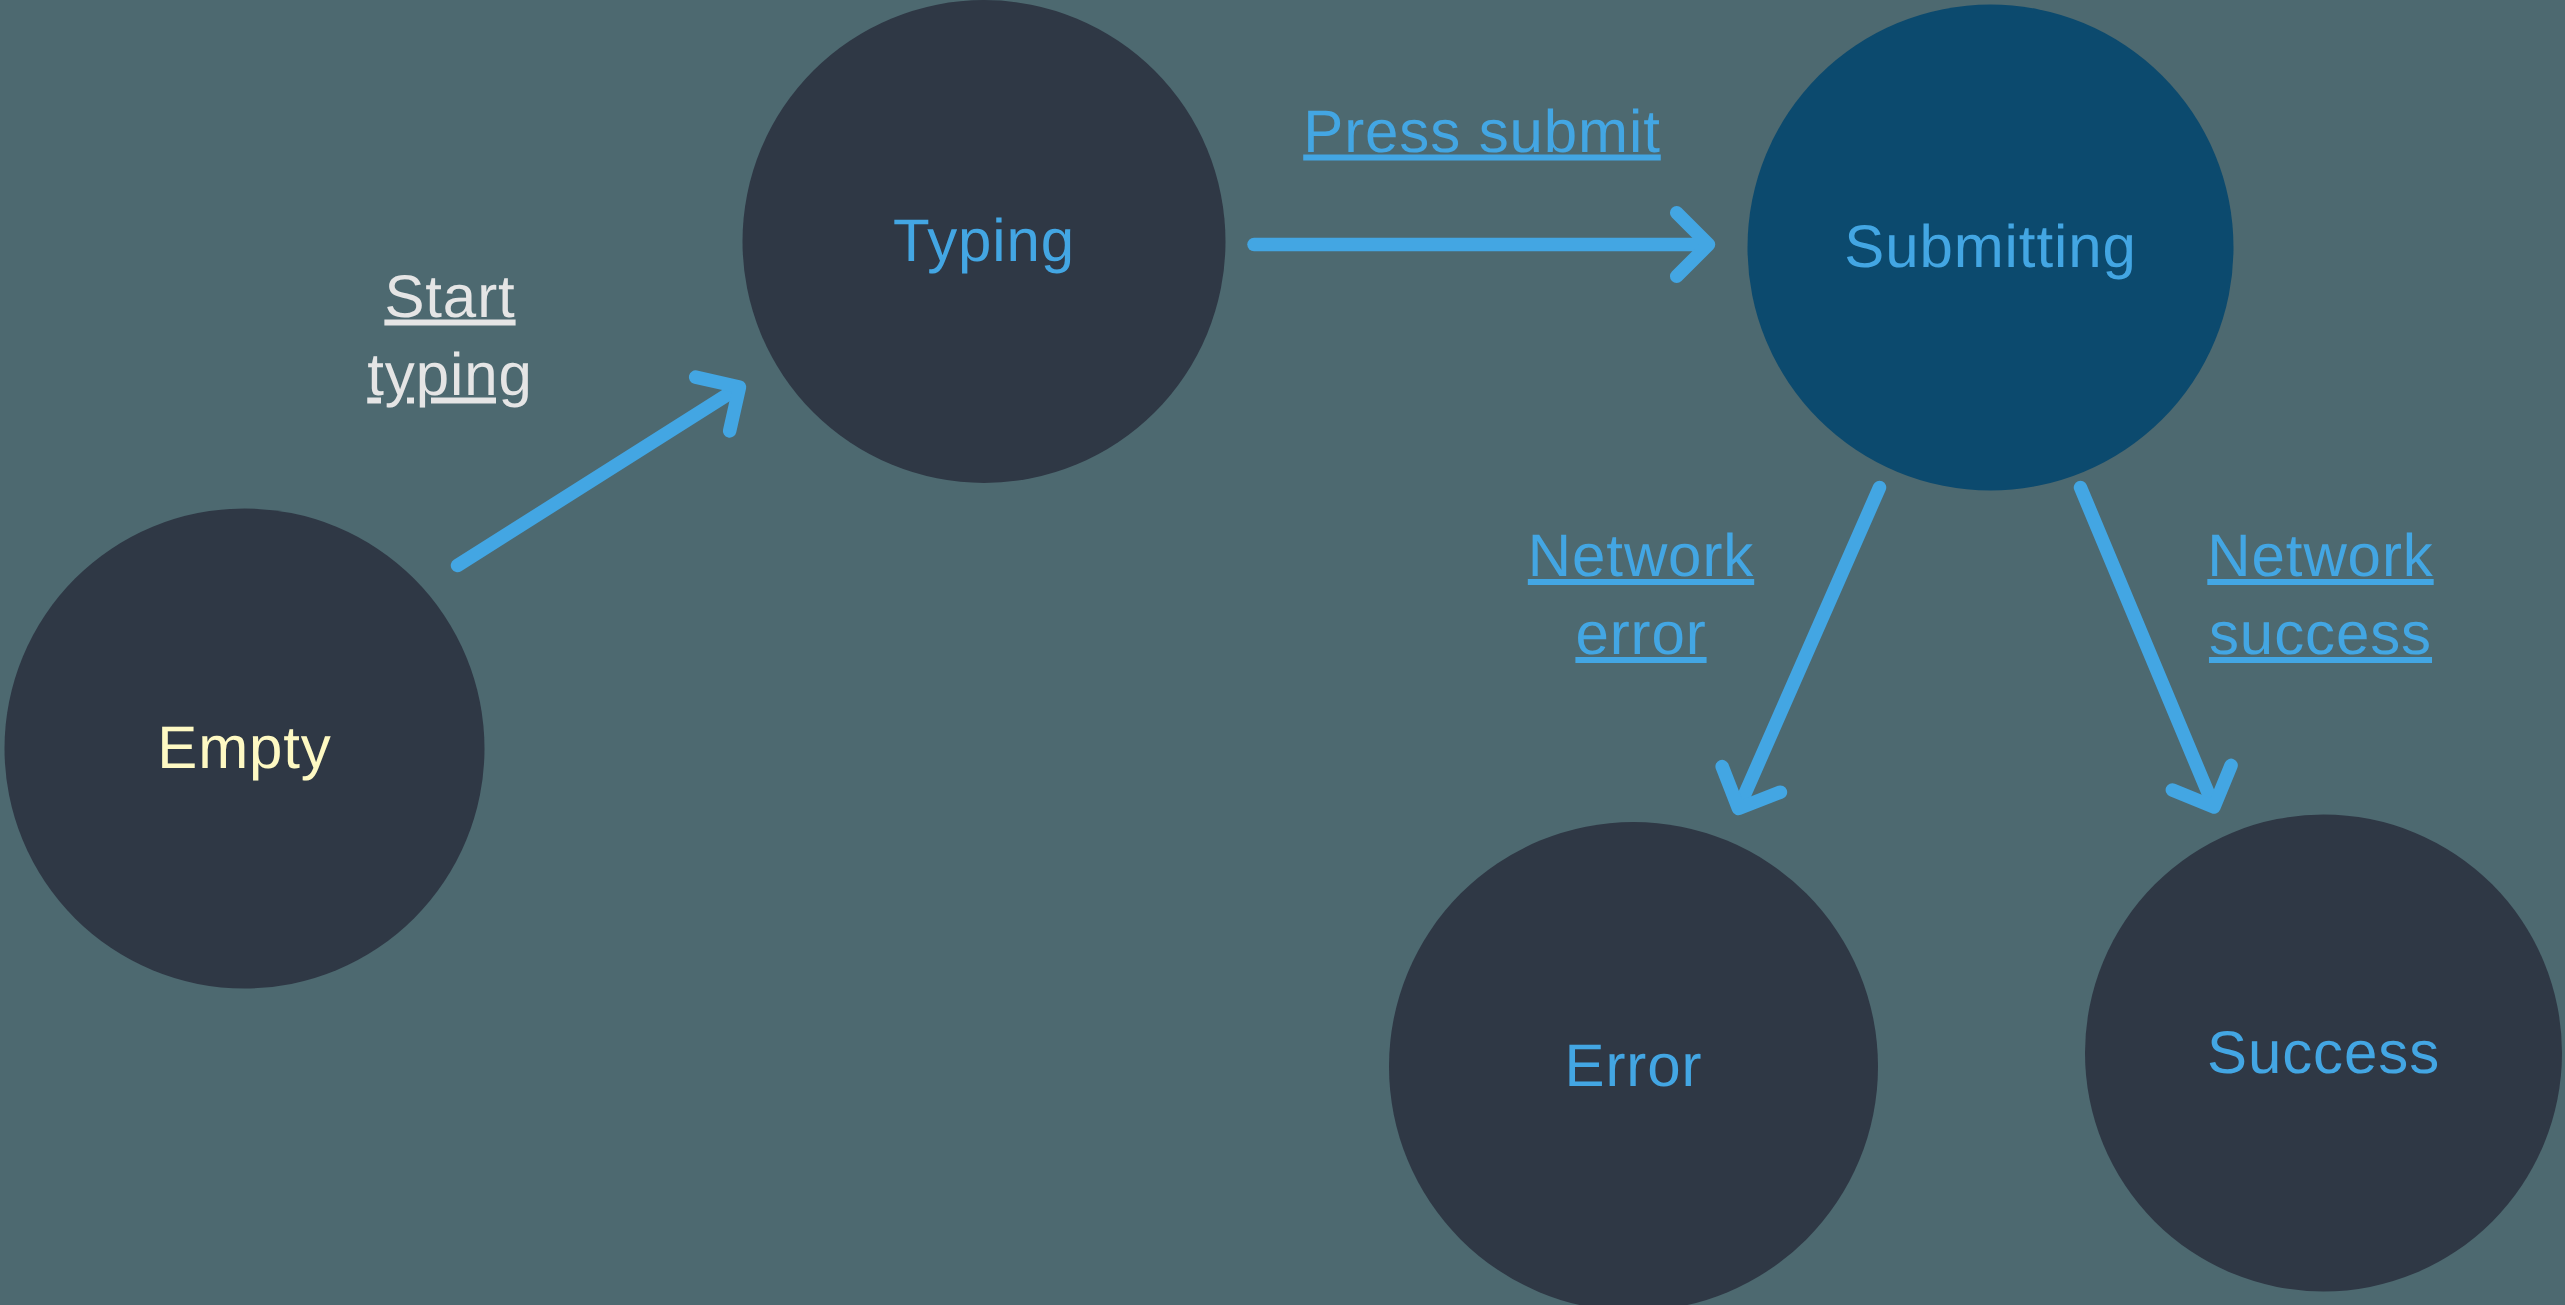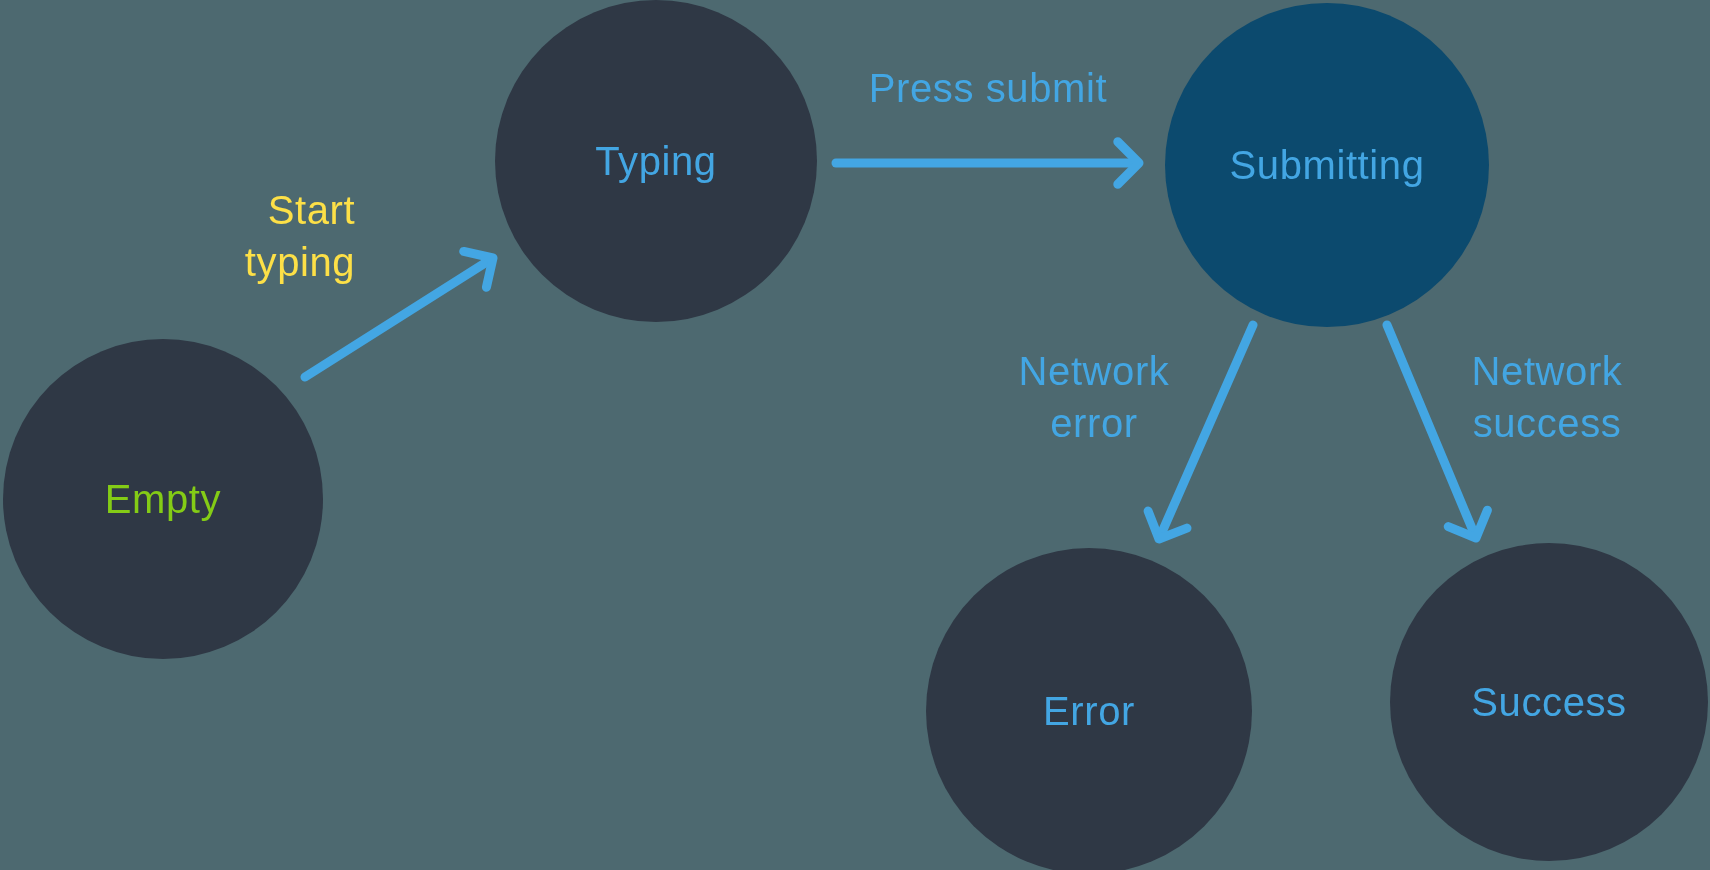--- a/index.html
+++ b/index.html
@@ -39,20 +39,21 @@
     position: absolute;
     transform: translate(-50%, -50%);
     text-align: center;
     font-size: 40px;
     line-height: 52px;
     letter-spacing: 0.6px;
     white-space: nowrap;
   }
   .edge-line {
     display: block;
+    text-decoration: underline;
   }
 </style>
 </head>
 <body style="background: rgb(77, 105, 112);">
 
 <div class="canvas">
 
   <svg class="edges-layer" viewBox="0 0 1710 870">
       <g>
         <line x1="305" y1="377" x2="489.6201820497502" y2="260.1393528514879" stroke="#43a6e3" stroke-width="9" stroke-linecap="round"></line>
@@ -65,37 +66,37 @@
       <g>
         <line x1="1253" y1="325" x2="1160.6086601186582" y2="535.337731219225" stroke="#43a6e3" stroke-width="9" stroke-linecap="round"></line>
         <path d="M 1148.1090954183535 511.0466782404404 L 1159 539 L 1186.9533217595597 528.1090954183534" fill="none" stroke="#43a6e3" stroke-width="9" stroke-linecap="round" stroke-linejoin="round"></path>
       </g>
       <g>
         <line x1="1387" y1="325" x2="1474.4578481547671" y2="534.309232100735" stroke="#43a6e3" stroke-width="9" stroke-linecap="round"></line>
         <path d="M 1448.2482522244547 526.6052426352065 L 1476 538 L 1487.3947573647933 510.2482522244547" fill="none" stroke="#43a6e3" stroke-width="9" stroke-linecap="round" stroke-linejoin="round"></path>
       </g>
     </svg>
 
-  <div class="node" style="left: 3px; top: 339px; width: 320px; height: 320px; background: rgb(47, 56, 69); color: #84cc16;">
+  <div class="node" style="left: 3px; top: 339px; width: 320px; height: 320px; background: rgb(47, 56, 69); color: #fef9c3;">
     <span class="node-label">Empty</span>
   </div>
   <div class="node" style="left: 495px; top: 0px; width: 322px; height: 322px; background: rgb(47, 56, 69); color: rgb(67, 166, 227);">
     <span class="node-label">Typing</span>
   </div>
   <div class="node" style="left: 1165px; top: 3px; width: 324px; height: 324px; background: #0c4a6e; color: rgb(67, 166, 227);">
     <span class="node-label">Submitting</span>
   </div>
   <div class="node" style="left: 926px; top: 548px; width: 326px; height: 326px; background: rgb(47, 56, 69); color: rgb(67, 166, 227);">
     <span class="node-label">Error</span>
   </div>
   <div class="node" style="left: 1390px; top: 543px; width: 318px; height: 318px; background: rgb(47, 56, 69); color: rgb(67, 166, 227);">
     <span class="node-label">Success</span>
   </div>
 
-  <div class="edge-label" style="left: 300px; top: 236px; color: #fde047; text-align: right;">
+  <div class="edge-label" style="left: 300px; top: 224px; color: #e5e5e5;">
     <span class="edge-line">Start</span>
     <span class="edge-line">typing</span>
   </div>
   <div class="edge-label" style="left: 988px; top: 88px; color: rgb(67, 166, 227);">
     <span class="edge-line">Press submit</span>
   </div>
   <div class="edge-label" style="left: 1094px; top: 397px; color: rgb(67, 166, 227);">
     <span class="edge-line">Network</span>
     <span class="edge-line">error</span>
   </div>

